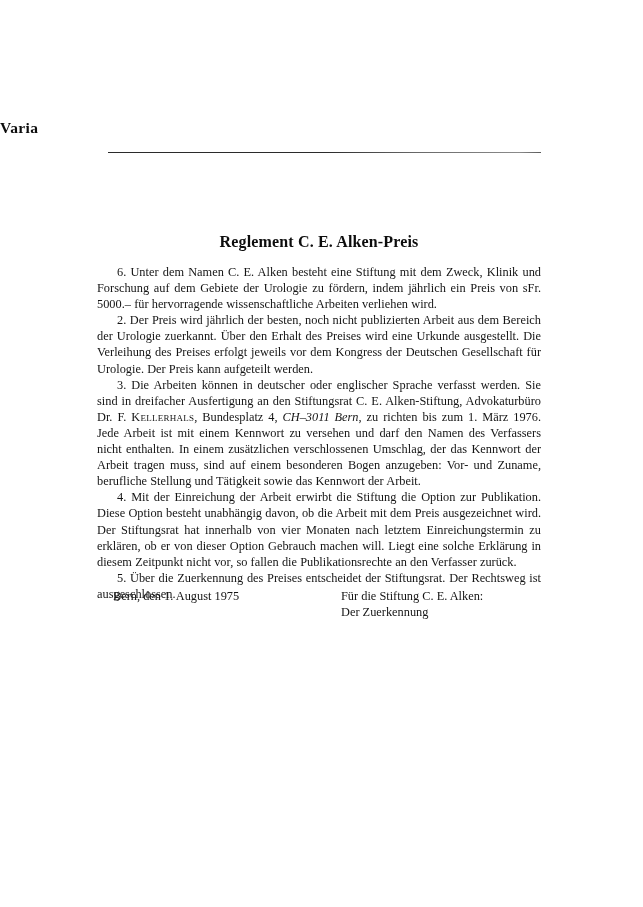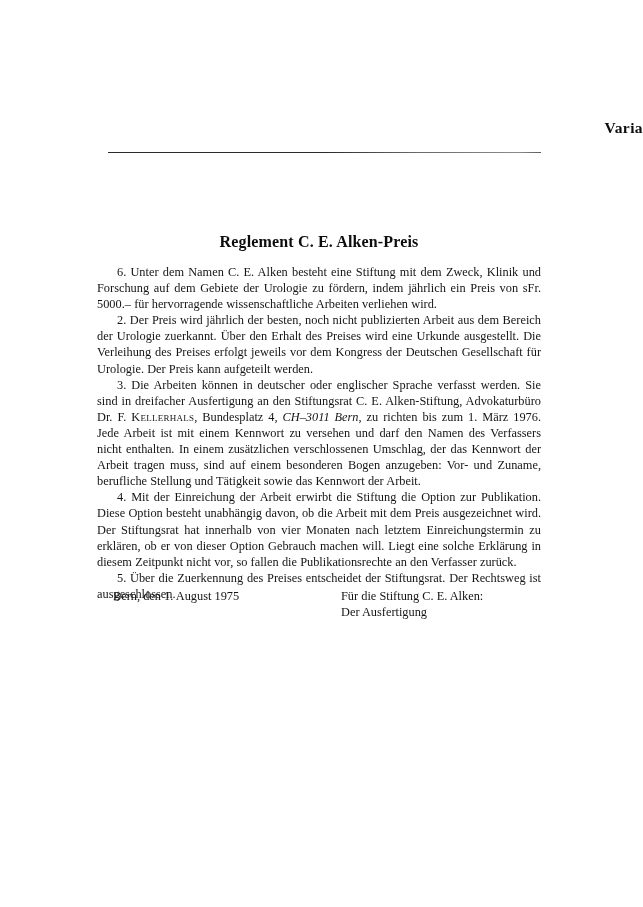--- a/index.html
+++ b/index.html
@@ -21,21 +21,21 @@
     inset: 0;
     background: #ffffff;
   }
 
   
   .running-head {
     position: absolute;
     left: 0;
     right: 0;
     top: 119px;
-    text-align: right;
+    text-align: left;
     font-size: 15.5px;
     font-weight: bold;
     letter-spacing: 0.4px;
     color: #0d0d0d;
   }
 
   .head-rule {
     position: absolute;
     left: 108px;
     top: 152px;
@@ -134,18 +134,18 @@
 
     <p class="para">5. Über die Zuerkennung des Preises entscheidet der Stiftungsrat. Der Rechtsweg ist ausgeschlossen.</p>
 
   </div>
 
   <div class="signature">
     <div class="sig-row">
       <div class="sig-left">Bern, den 1. August 1975</div>
       <div class="sig-right">
         <div>Für die Stiftung C. E. Alken:</div>
-        <div>Der Ausfertigung</div>
+        <div>Der Zuerkennung</div>
       </div>
     </div>
   </div>
 
 </div>
 
 </body></html>

